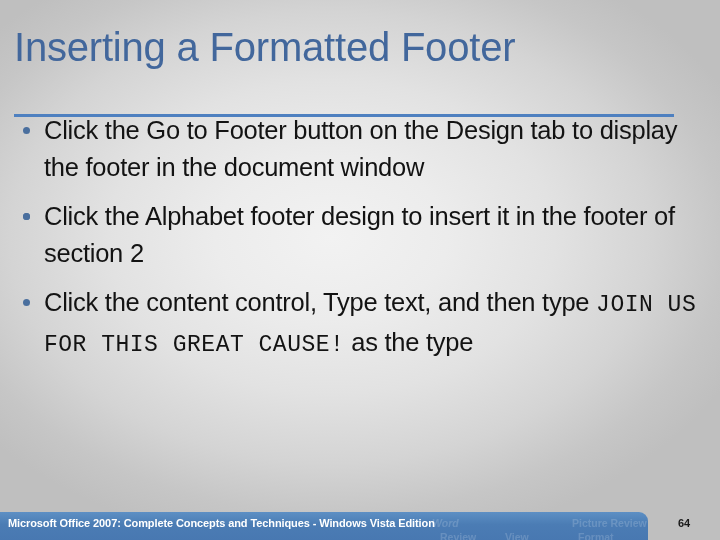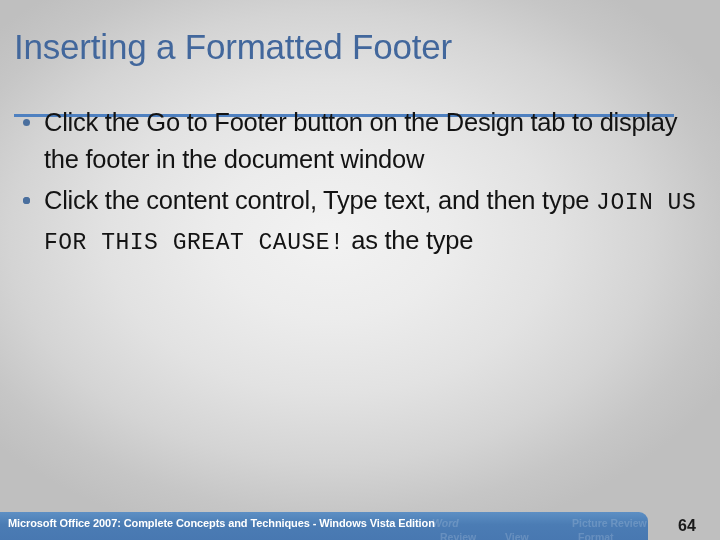--- a/index.html
+++ b/index.html
@@ -33,21 +33,21 @@
   
   #title-block {
     position: absolute;
     left: 14px;
     top: 26px;
     width: 690px;
   }
   #slide-title {
     margin: 0;
     font-family: "Liberation Sans", sans-serif;
-    font-size: 35px;
+    font-size: 40px;
     font-weight: 400;
     line-height: 42px;
     letter-spacing: -0.2px;
     color: #42679c;
     white-space: nowrap;
   }
   #title-rule {
     position: absolute;
     left: 0px;
     top: 88px;
@@ -64,21 +64,21 @@
     width: 700px;
   }
   ul#bullet-list {
     list-style: none;
     margin: 0;
     padding: 0;
   }
   li.bullet-item {
     position: relative;
     padding-left: 34px;
-    margin: 4px 0 3px 0;
+    margin: 12px 0 3px 0;
     font-family: "Liberation Sans", sans-serif;
     font-size: 25.5px;
     line-height: 37px;
     color: #131313;
     letter-spacing: -0.25px;
   }
   li.bullet-item .bullet-dot {
     position: absolute;
     left: 13px;
     top: 15px;
@@ -122,21 +122,21 @@
     font-size: 10.5px;
     font-weight: bold;
     color: rgba(255,255,255,0.17);
     white-space: nowrap;
   }
   #page-number {
     position: absolute;
     left: 678px;
     top: 517px;
     font-family: "Liberation Sans", sans-serif;
-    font-size: 16px;
+    font-size: 11px;
     font-weight: bold;
     color: #1a1a1a;
   }
 </style>
 </head>
 <body>
 
 <div id="slide">
 
   <div id="title-block">
@@ -149,20 +149,24 @@
 
       <li class="bullet-item">
         <span class="bullet-dot"></span>
         <span>Click the Go to Footer button on the Design tab to display the footer in the document window</span>
       </li>
 
       <li class="bullet-item">
         <span class="bullet-dot"></span>
       </li>
 
+      <li class="bullet-item">
+        <span class="bullet-dot"></span>
+        <span>Click the Alphabet footer design to insert it in the footer of section 2</span>
+      </li>
 
       <li class="bullet-item">
         <span class="bullet-dot"></span>
         <span>Click the content control, Type text, and then type </span><span class="mono-text">JOIN US FOR THIS GREAT CAUSE!</span><span> as the type</span>
       </li>
 
     </ul>
   </div>
 
   <div id="footer-bar">

